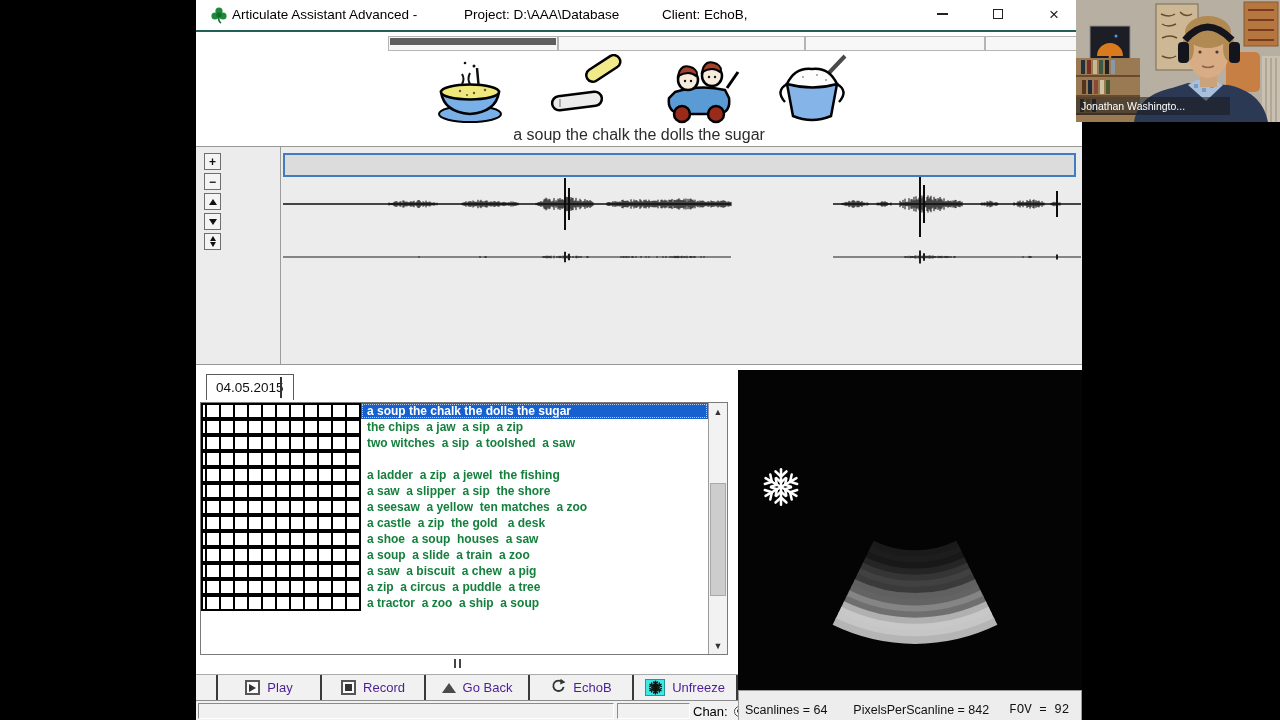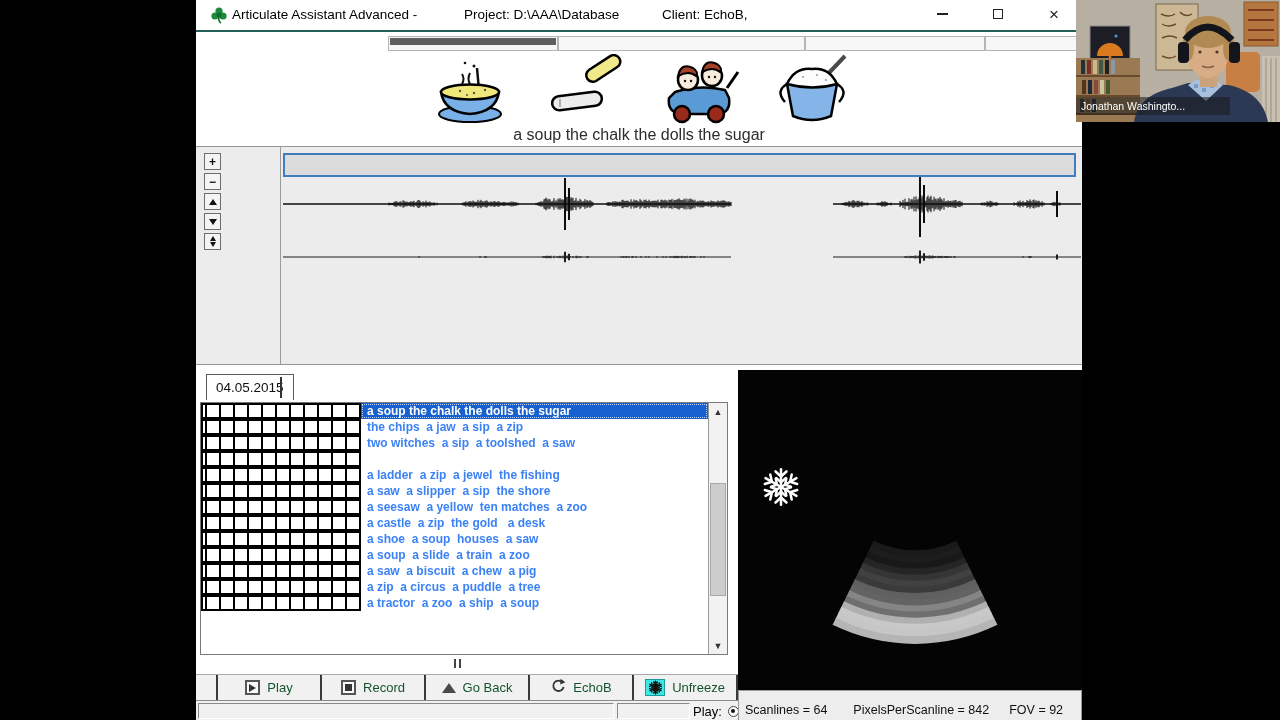--- a/index.html
+++ b/index.html
@@ -44,34 +44,34 @@
   .listpanel { position:absolute; left:0; top:370px; width:542px; height:300px; background:#fff; }
   .session-tab { position:absolute; left:10px; top:4px; height:26px; padding:0 9px; border:1px solid #5a5a5a; border-bottom:none;
                  background:#fff; font-size:13.5px; color:#111; display:flex; align-items:center; }
   .tab-cursor { position:absolute; left:84px; top:7px; width:2px; height:21px; background:#333; }
   .listbox { position:absolute; left:4px; top:32px; width:528px; height:253px; border:1px solid #7a7a7a; background:#fff; overflow:hidden; }
   .lrows { position:absolute; left:0; top:0; right:19px; bottom:0; overflow:hidden; }
   .lrow { display:flex; height:16px; align-items:stretch; }
   .lstrip { width:6px; border:2px solid #000; border-right:none; background:#fff; flex:none; }
   .lgrid { display:flex; flex:none; }
   .cb { width:16px; height:16px; border:2px solid #000; background:#fff; margin-left:-2px; }
-  .ltext { flex:1; font-size:12px; font-weight:bold; color:#3b82f6; white-space:pre; padding:1px 0 0 6px; overflow:hidden; }
+  .ltext { flex:1; font-size:12px; font-weight:bold; color:#15803d; white-space:pre; padding:1px 0 0 6px; overflow:hidden; }
   .lrow.sel .ltext { background:#1660cf; color:#fff; outline:1px dotted #b9d0f0; outline-offset:-2px; }
   .lsb { position:absolute; right:0; top:0; width:19px; bottom:0; background:#f2f2f2; border-left:1px solid #9b9b9b; }
   .sb-btn { position:absolute; left:0; width:100%; height:17px; display:flex; align-items:center; justify-content:center;
             font-size:9px; color:#333; background:#f2f2f2; }
   .sb-thumb { position:absolute; left:1px; right:1px; top:80px; height:113px; background:#cdcdcd; border:1px solid #a8a8a8; }
   .grip { position:absolute; left:258px; top:289px; display:flex; gap:3px; }
   .grip span { width:2px; height:9px; background:#444; }
 
   
   .toolbar { position:absolute; left:0; top:674px; width:542px; height:26px; background:#f1f1f1;
              border-top:1px solid #aaa; display:flex; padding-left:20px; }
   .tbtn { flex:1; display:flex; align-items:center; justify-content:center; gap:7px;
-          border-right:2px solid #3a3a3a; color:#14532d; font-size:13px; }
+          border-right:2px solid #3a3a3a; color:#4c1d95; font-size:13px; }
   .tbtn:first-child { border-left:2px solid #3a3a3a; }
   .icon-box { width:15px; height:15px; border:2px solid #555; background:#fafafa; display:flex; align-items:center; justify-content:center; flex:none; }
   .tri-r { width:0; height:0; border-left:7px solid #333; border-top:4px solid transparent; border-bottom:4px solid transparent; }
   .sq { width:7px; height:7px; background:#333; }
   .tri-up-big { width:0; height:0; border-bottom:10px solid #4a4a4a; border-left:7px solid transparent; border-right:7px solid transparent; }
   .unfreeze-box { width:20px; height:17px; display:flex; align-items:center; justify-content:center; border:1px solid #1a9a9a; flex:none; }
 
   
   .statusbar { position:absolute; left:0; top:700px; width:542px; height:20px; background:#f1f1f1; border-top:1px solid #8a8a8a; font-size:13px; color:#000; }
   .sunken { position:absolute; top:2px; height:16px; background:#f1f1f1; border:1px solid; border-color:#8a8a8a #fff #fff #8a8a8a; }
@@ -83,21 +83,21 @@
   .checkbox-sq { width:12px; height:12px; border:1px solid #444; background:#fff; font-size:11px; line-height:10px; text-align:center; color:#000; flex:none; }
 
   
   .ussection { position:absolute; left:542px; top:370px; width:344px; height:350px; background:#000; }
   .usimg { position:absolute; left:0; top:0; width:344px; height:320px; background:#040404; overflow:hidden; }
   .freeze-ind { position:absolute; left:22px; top:96px; width:42px; height:42px; }
   .usstatus { position:absolute; left:0; top:320px; width:344px; height:40px; background:#ededed;
               border:1px solid #9b9b9b; display:flex; align-items:center; white-space:nowrap; overflow:hidden;
               font-size:12.5px; color:#111; padding-left:6px; }
   .usstatus span { flex:none; }
-  .us-gap1 { margin-left:26px; } .us-gap2 { margin-left:20px; } .us-gap3 { margin-left:18px; }
+  .us-gap1 { margin-left:26px; } .us-gap2 { margin-left:20px;font-family:Liberation Mono, monospace; } .us-gap3 { margin-left:18px; }
 
   
   .webcam { position:absolute; left:1076px; top:0; width:204px; height:122px; overflow:hidden; background:#b7afa2; }
   .cam-name { position:absolute; left:0; top:97px; width:154px; height:18px; background:rgba(25,25,25,0.55);
               color:#fff; font-size:10.5px; line-height:18px; padding-left:5px; }
 </style>
 </head>
 <body>
 
 <div class="app">
@@ -544,21 +544,21 @@
           </svg>
         </span>
       <span>Unfreeze</span>
     </div>
   </div>
 
   <div class="statusbar">
     <div class="sunken" style="left:2px;width:416px"></div>
     <div class="sunken" style="left:421px;width:73px"></div>
     <div class="chan-area">
-      <span>Play:</span>
+      <span>Chan:</span>
       <span style="display:flex;gap:10px">
           <span class="radio-wrap">
             <span class="radio on"></span>
             <span>1</span>
           </span>
           <span class="radio-wrap">
             <span class="radio"></span>
             <span>2</span>
           </span>
         </span>

